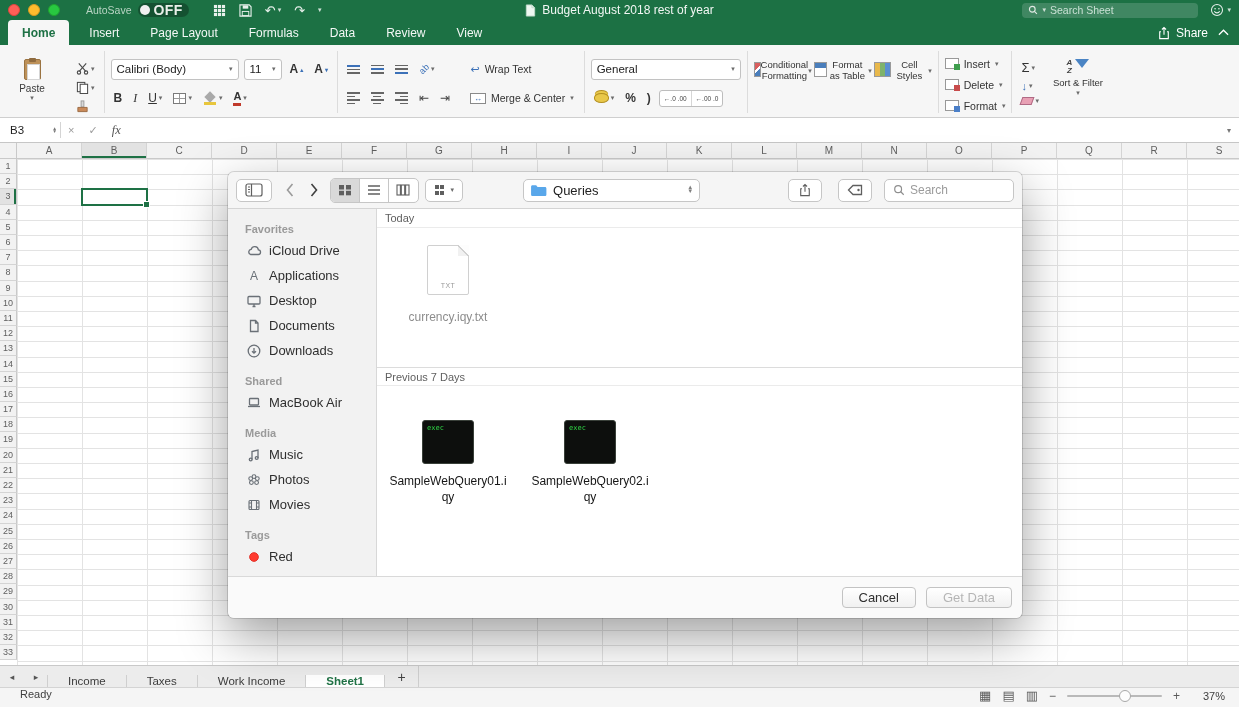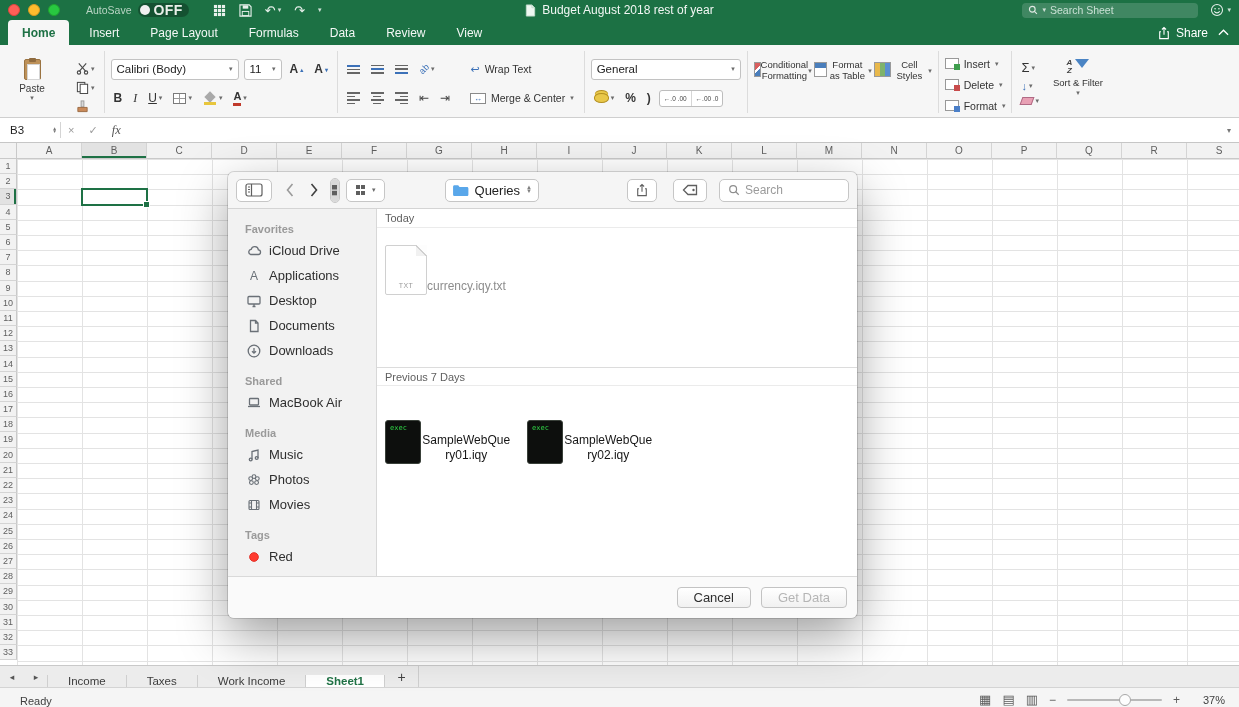--- a/index.html
+++ b/index.html
@@ -121,21 +121,21 @@
 .col-h.sel{background:#e2e2e2;box-shadow:inset 0 -2px 0 #1e7145}
 .grid-body{position:absolute;top:16px;left:0;right:0;bottom:0}
 #row-headers{position:absolute;left:0;top:0;width:17px}
 .row-h{height:15.2px;display:flex;align-items:center;justify-content:center;font-size:9px;color:#5f5f5f;background:#f2f2f2;border-bottom:1px solid #d4d4d4;border-right:1px solid #c9c9c9}
 .row-h.sel{background:#e2e2e2;box-shadow:inset -2px 0 0 #1e7145}
 .cells{position:absolute;left:17px;top:0;right:0;bottom:0;background-color:#fff;background-image:repeating-linear-gradient(to right,#e3e3e3 0 1px,transparent 1px 65px),repeating-linear-gradient(to bottom,#e3e3e3 0 1px,transparent 1px 15.2px)}
 .selection{position:absolute;left:64px;top:29.4px;width:67px;height:17.2px;border:2px solid #1e7145;background:#fff}
 .selection::after{content:"";position:absolute;right:-4px;bottom:-4px;width:5px;height:5px;background:#1e7145;border:1px solid #fff}
 
 
-.dialog{position:absolute;left:228px;top:172px;width:629px;height:446px;background:#e5e5e5;border-radius:6px;box-shadow:0 18px 50px rgba(0,0,0,.38),0 0 0 1px rgba(0,0,0,.14);z-index:20;display:flex;flex-direction:column}
+.dialog{position:absolute;left:228px;top:172px;width:794px;height:446px;background:#e5e5e5;border-radius:6px;box-shadow:0 18px 50px rgba(0,0,0,.38),0 0 0 1px rgba(0,0,0,.14);z-index:20;display:flex;flex-direction:column}
 .dlg-toolbar{height:37px;background:#f5f5f5;border-bottom:1px solid #d4d4d4;border-radius:6px 6px 0 0;display:flex;align-items:center;padding:0 8px}
 .tb-btn{height:23px;display:flex;align-items:center;justify-content:center;background:#fff;border:1px solid #c6c6c6;border-radius:5px;padding:0 8px;gap:3px}
 .nav{display:flex;align-items:center;gap:16px;margin-left:14px}
 .seg{display:flex;border:1px solid #c6c6c6;border-radius:5px;overflow:hidden;background:#fff;margin-left:12px}
 .seg-btn{width:29px;height:23px;display:flex;align-items:center;justify-content:center;border-right:1px solid #c6c6c6}
 .seg-btn:last-child{border-right:none}
 .seg-btn.selected{background:#d9d9d9}
 .group-btn{margin-left:6px}
 .folder-select{display:flex;align-items:center;gap:6px;width:178px;height:23px;background:#fff;border:1px solid #c6c6c6;border-radius:5px;padding:0 6px;margin-left:60px;font-size:13px;color:#222}
 .updown{margin-left:auto;display:flex;flex-direction:column;line-height:.62}
@@ -149,42 +149,42 @@
 .dlg-sidebar{width:149px;background:#f2f2f2;border-right:1px solid #d8d8d8;padding-top:2px;overflow:hidden}
 .sb-title{font-size:11px;font-weight:bold;color:#9a9a9a;padding-left:17px;margin-top:12px;margin-bottom:3px}
 .sb-item{display:flex;align-items:center;gap:7px;height:25px;padding-left:17px;font-size:13px;color:#2f2f2f}
 .sb-icon{width:17px;height:17px;display:flex;align-items:center;justify-content:center}
 .dlg-files{flex:1;background:#fff;overflow:hidden}
 .fsec-h{height:19px;line-height:19px;padding-left:8px;font-size:11px;color:#5f5f5f;border-bottom:1px solid #ebebeb}
 .fsec-h.bordered{border-top:1px solid #dcdcdc}
 .fsec-body{display:flex;align-items:flex-start;padding:17px 0 0 8px;gap:16px}
 #dlg-files>:nth-child(2){height:139px}
 #dlg-files>:nth-child(4){padding-top:32px}
-.file-tile{width:126px;display:flex;flex-direction:row;align-items:flex-end}
+.file-tile{width:126px;display:flex;flex-direction:column;align-items:center}
 .txt-icon{width:42px;height:50px;background:#fff;border:1px solid #d0d0d0;border-radius:2px;position:relative}
 .txt-icon::before{content:"";position:absolute;top:-1px;right:-1px;width:11px;height:11px;background:linear-gradient(225deg,#fdfdfd 0 48%,#d0d0d0 48% 55%,#f1f1f1 55%)}
 .txt-icon .badge{position:absolute;bottom:5px;left:0;right:0;text-align:center;font-size:7px;letter-spacing:.5px;color:#9a9a9a}
 .exec-icon{width:52px;height:44px;background:#0d0f0d;border:1px solid #394039;border-radius:3px;position:relative;margin-top:2px}
 .exec-icon .badge{position:absolute;top:3px;left:4px;font-family:"DejaVu Sans Mono",monospace;font-size:7px;color:#2fd445}
 .file-name{margin-top:10px;font-size:12px;color:#161616;text-align:center;word-break:break-all;line-height:1.3;max-width:122px}
 .file-name.dim{color:#8d8d8d;margin-top:15px;word-break:normal}
 .dlg-footer{height:42px;background:#fafafa;border-top:1px solid #d9d9d9;border-radius:0 0 6px 6px;display:flex;align-items:center;justify-content:flex-end;padding:0 10px;gap:10px}
 .btn{height:21px;padding:0 16px;font-size:13px;border:1px solid #c3c3c3;border-radius:4px;background:linear-gradient(#fff,#f1f1f1);color:#2f2f2f;display:flex;align-items:center}
 .btn.disabled{color:#b5b5b5}
 
 
 .sheetbar{position:absolute;left:0;right:0;bottom:20px;height:22px;background:#ececec;border-top:1px solid #c9c9c9;display:flex;align-items:stretch}
 .stab-nav{width:24px;display:flex;align-items:center;justify-content:center;font-size:9px;color:#555}
 .stabs{display:flex;align-items:flex-end}
 .stab{display:flex;align-items:center;padding:0 20px;font-size:11.5px;color:#3c3c3c;border-right:1px solid #cfcfcf;border-left:1px solid #cfcfcf;margin-left:-1px}
 .stab.active{background:#fff;color:#217346;font-weight:bold}
 .stab-add{width:34px;display:flex;align-items:center;justify-content:center;font-size:14px;color:#444;border-right:1px solid #cfcfcf}
 
 
-.statusbar{position:absolute;left:0;right:0;bottom:0;height:20px;background:#f5f5f5;border-top:1px solid #d4d4d4;display:flex;align-items:flex-end;font-size:11px;color:#3f3f3f}
+.statusbar{position:absolute;left:0;right:0;bottom:0;height:20px;background:#f5f5f5;border-top:1px solid #d4d4d4;display:flex;align-items:flex-start;font-size:11px;color:#3f3f3f}
 .status-left{padding-left:20px}
 .sb-right{margin-left:auto;display:flex;align-items:center;gap:11px;padding-right:14px}
 .vicon{font-size:13px;color:#5a5a5a}
 .zoom-minus,.zoom-plus{font-size:12px;color:#5a5a5a}
 .zoom-track{position:relative;width:95px;height:2px;background:#b9b9b9;border-radius:1px}
 .knob{position:absolute;left:52px;top:-5px;width:12px;height:12px;background:#fdfdfd;border:1px solid #a8a8a8;border-radius:50%}
 .zoom-label{width:34px;text-align:right}
 svg{display:block}
 </style>
 </head>

